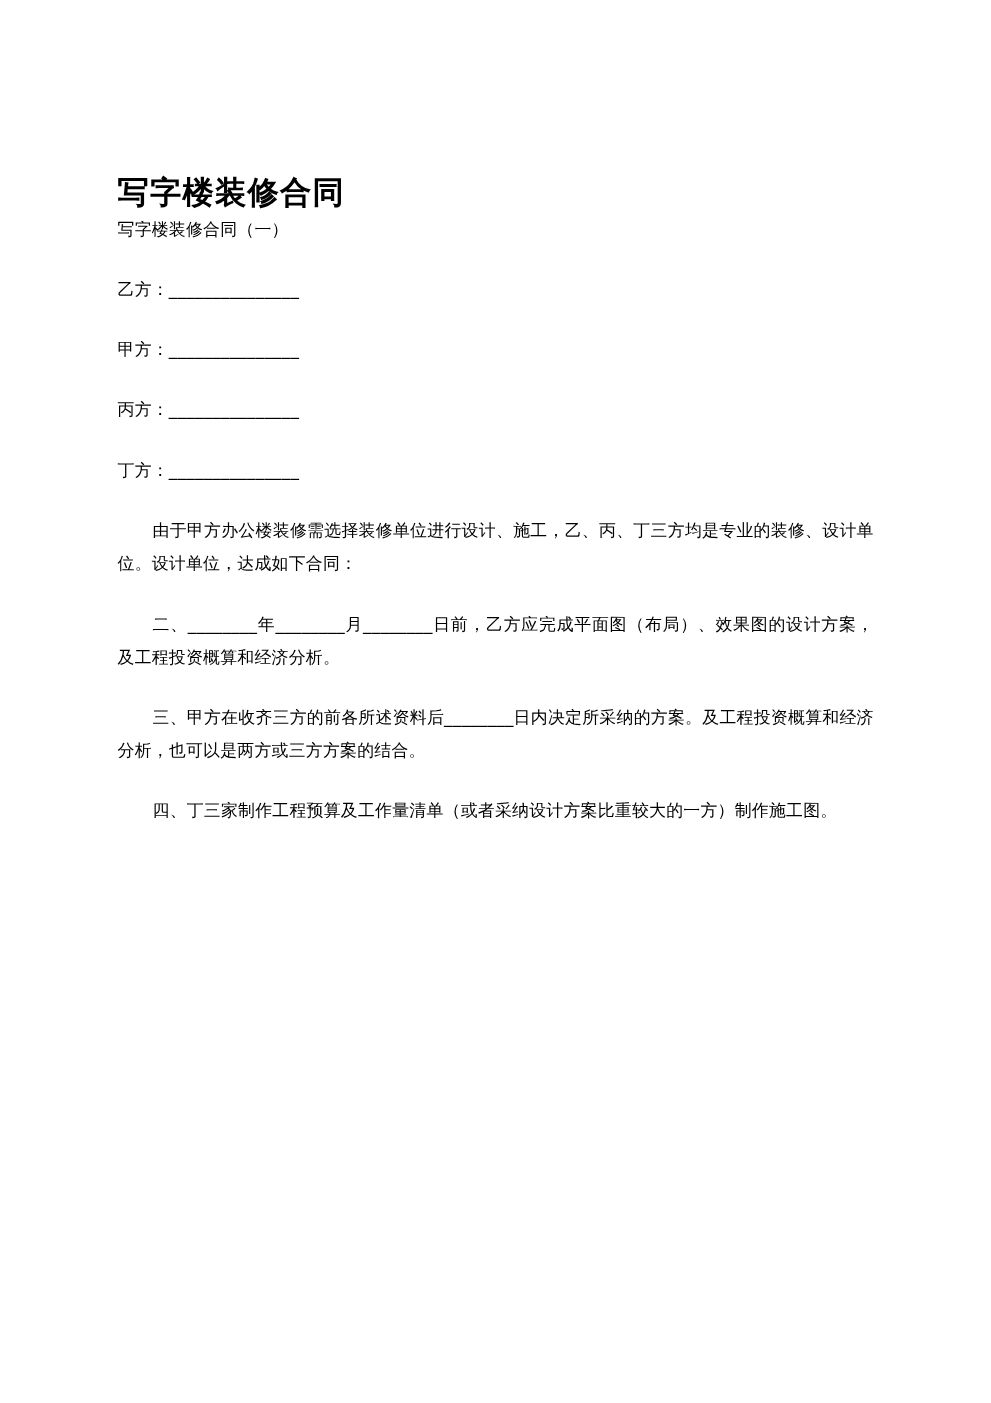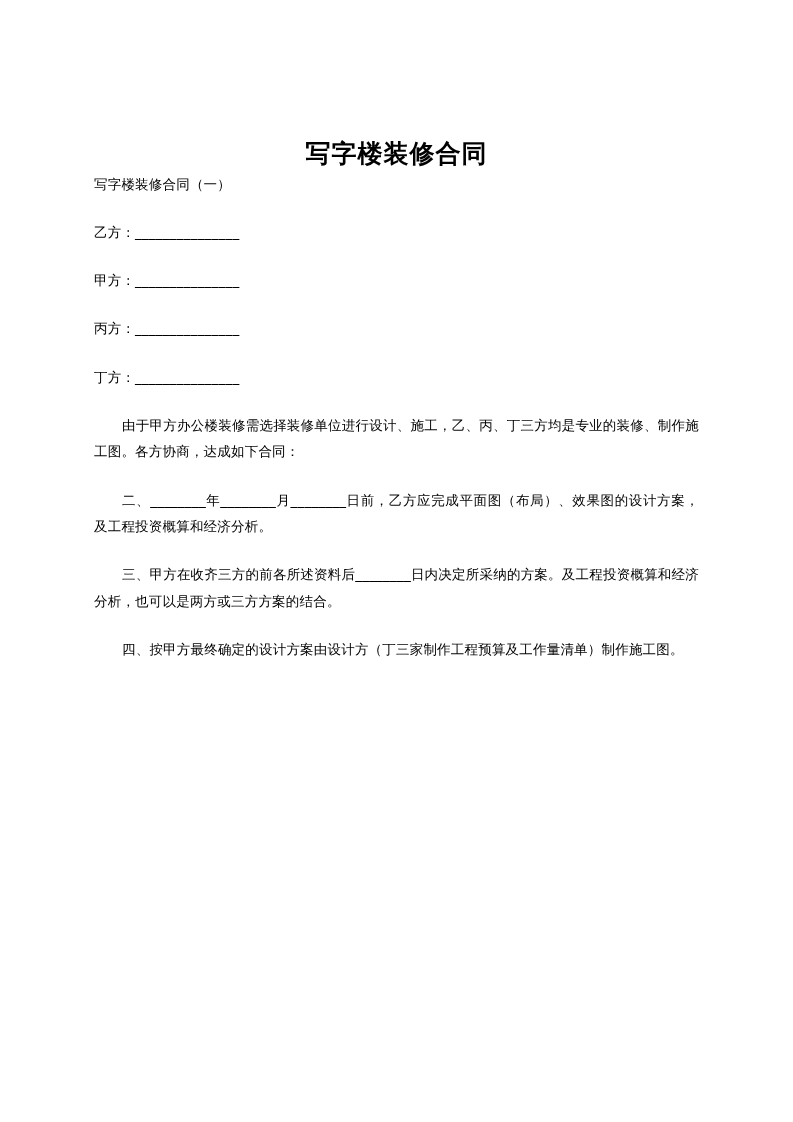--- a/index.html
+++ b/index.html
@@ -16,21 +16,20 @@
     overflow: hidden;
   }
   .page {
     width: 793px;
     height: 1122px;
     position: relative;
     box-sizing: border-box;
     padding: 0 94px;
   }
   .doc-title {
-    text-align: center;
     font-size: 25px;
     font-weight: bold;
     letter-spacing: 1px;
     margin-top: 138px;
     line-height: 1.3;
   }
   .body-block {
   }
   .para {
     font-size: 13.5px;
@@ -49,19 +48,19 @@
 <div class="page">
 
   <div class="doc-title">写字楼装修合同</div>
 
   <div class="body-block">
     <p class="para">写字楼装修合同（一）</p>
     <p class="para">乙方：_______________</p>
     <p class="para">甲方：_______________</p>
     <p class="para">丙方：_______________</p>
     <p class="para">丁方：_______________</p>
-    <p class="para indent">由于甲方办公楼装修需选择装修单位进行设计、施工，乙、丙、丁三方均是专业的装修、制作施工图。各方协商，达成如下合同：</p>
+    <p class="para indent">由于甲方办公楼装修需选择装修单位进行设计、施工，乙、丙、丁三方均是专业的装修、设计单位。设计单位，达成如下合同：</p>
     <p class="para indent">二、________年________月________日前，乙方应完成平面图（布局）、效果图的设计方案，及工程投资概算和经济分析。</p>
     <p class="para indent">三、甲方在收齐三方的前各所述资料后________日内决定所采纳的方案。及工程投资概算和经济分析，也可以是两方或三方方案的结合。</p>
-    <p class="para indent">四、按甲方最终确定的设计方案由设计方（丁三家制作工程预算及工作量清单）制作施工图。</p>
+    <p class="para indent">四、丁三家制作工程预算及工作量清单（或者采纳设计方案比重较大的一方）制作施工图。</p>
   </div>
 
 </div>
 
 </body></html>

